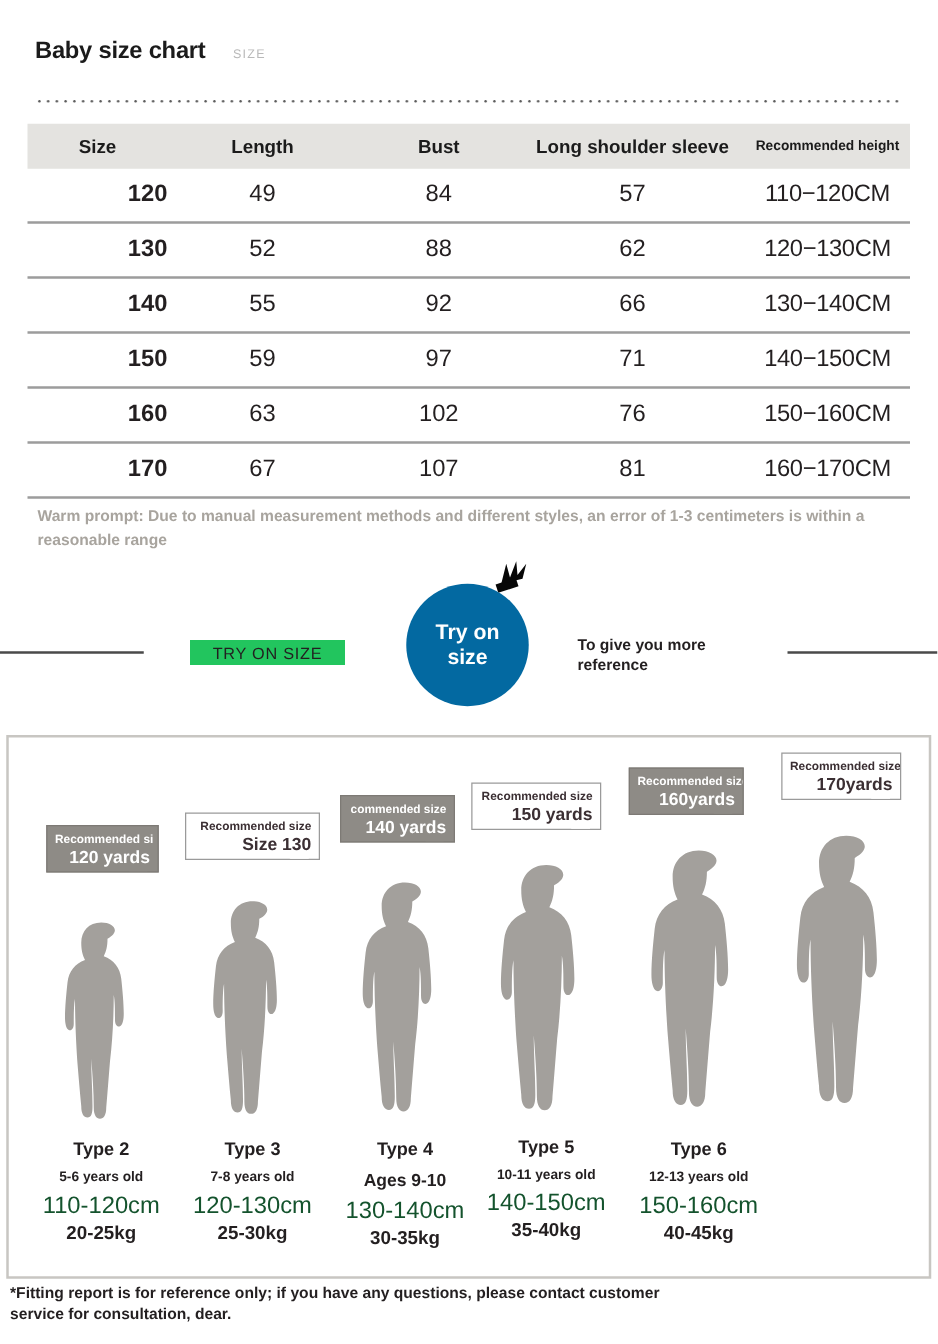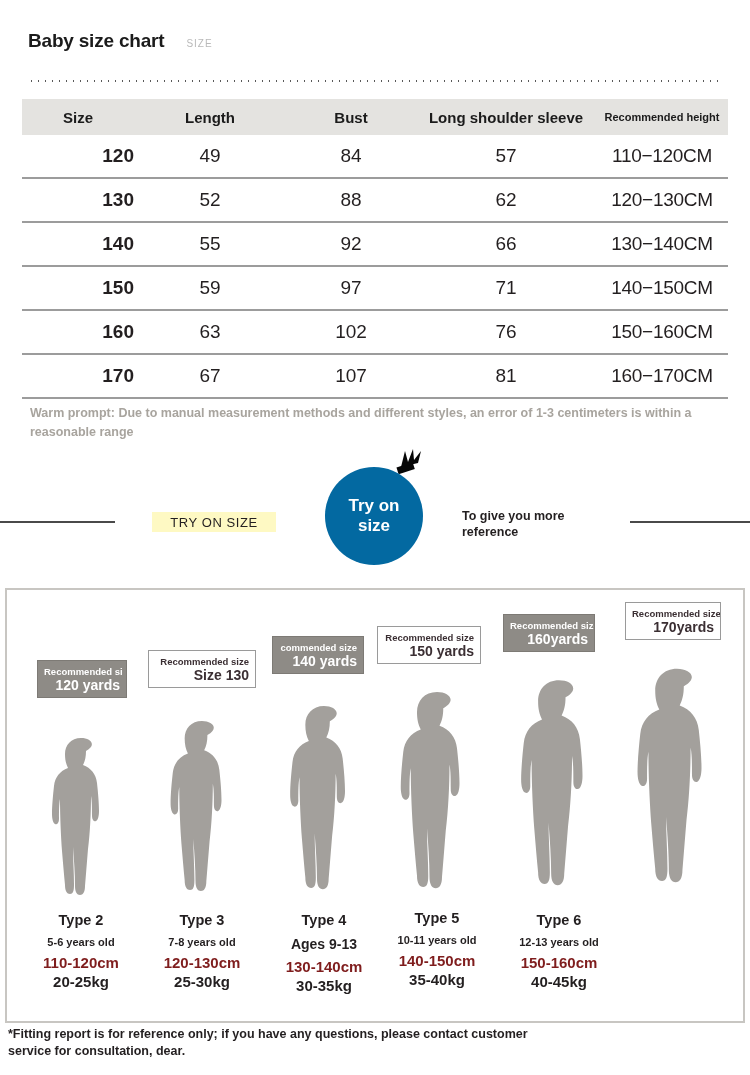--- a/index.html
+++ b/index.html
@@ -39,21 +39,21 @@
   .trow.body .c1, .trow.body .c2, .trow.body .c3 { font-size: 19px; font-weight: normal; }
   .trow.body .c4 { font-size: 19px; font-weight: normal; letter-spacing: -0.3px; }
 
   .warn { position: absolute; left: 30px; top: 404px; width: 690px;
           font-size: 12.5px; font-weight: bold; line-height: 19px; color: #a8a49e; }
 
   
   .rule-l { position: absolute; left: 0px; top: 521px; width: 115px; height: 2px; background: #4a4a4a; }
   .rule-r { position: absolute; left: 630px; top: 521px; width: 120px; height: 2px; background: #4a4a4a; }
   .pill { position: absolute; left: 152px; top: 512px; width: 124px; height: 20px;
-          background: #fef9c3; color: #231f20; font-size: 13px; letter-spacing: 0.6px;
+          background: #22c55e; color: #231f20; font-size: 13px; letter-spacing: 0.6px;
           display: flex; align-items: center; justify-content: center; }
 
   .bomb { position: absolute; left: 325px; top: 467px; width: 98px; height: 98px;
           border-radius: 50%; background: #0369a1; }
   .bomb-txt { position: absolute; left: 0; top: 0; width: 98px; height: 98px;
               display: flex; flex-direction: column; align-items: center; justify-content: center;
               color: #ffffff; font-size: 17px; font-weight: bold; line-height: 20px; text-align: center; }
   .fuse { position: absolute; left: 391px; top: 447px; width: 36px; height: 30px; }
 
   .more { position: absolute; left: 462px; top: 508px; width: 140px;
@@ -73,21 +73,21 @@
                   border-left: 16px solid transparent; border-top: 14px solid #8e8b86; }
   .bubble.white .tail { border-top-color: #ffffff; }
 
   .silh { position: absolute; bottom: 0; left: 50%; transform: translateX(-50%); }
   .silh svg { display: block; }
 
   .caps { position: absolute; width: 124px; text-align: center; }
   .cap-type { font-size: 14.5px; font-weight: bold; color: #231f20; }
   .cap-age  { font-size: 11px; font-weight: bold; color: #231f20; margin-top: 8px; }
   .cap-age.big { font-size: 14px; }
-  .cap-h    { font-size: 15px; font-weight: bold; color: #7f1d1d; margin-top: 6px; }
+  .cap-h    { font-size: 19px; font-weight: normal; color: #14532d; margin-top: 6px; }
   .cap-w    { font-size: 15px; font-weight: bold; color: #231f20; margin-top: 2px; }
 
   .foot { position: absolute; left: 8px; top: 1026px; width: 560px;
           font-size: 12.5px; font-weight: bold; line-height: 17px; color: #231f20; }
 </style>
 </head>
 <body>
 
 <div class="page">
 
@@ -218,21 +218,21 @@
         <div class="tail"></div>
       </div>
       <div class="silh">
         <svg width="84" height="208" viewBox="0 0 72 172">
           <path fill="#a3a09c" d="M36 2c-10 0-16 7-16 16 0 6 1 10 3 14-8 3-13 9-14 18-1 9-2 20-2 28 0 5 1 9 3 10 2 1 4-1 4-5 0-7 0-15 1-20 0 18 1 38 2 52 1 12 2 24 3 34 0 6 2 9 5 9 3 0 4-3 4-9 0-12-1-26-1-38 1 13 2 27 2 39 0 6 2 9 5 9 3 0 5-3 5-9 1-12 2-25 3-37 2-16 3-36 3-53 1 5 1 13 1 20 0 4 2 6 4 5 2-1 3-5 3-10 0-8-1-19-2-28-1-9-6-15-14-18 2-4 3-8 3-14C52 9 46 2 36 2z"></path>
         </svg>
       </div>
     </div>
     <div class="caps" style="left:255px; top:322px;">
       <div class="cap-type">Type 4</div>
-      <div class="cap-age big">Ages 9-13</div>
+      <div class="cap-age big">Ages 9-10</div>
       <div class="cap-h">130-140cm</div>
       <div class="cap-w">30-35kg</div>
     </div>
 
     <div class="fig" style="left:368px; top:18px; height:300px;">
       <div class="bubble white" style="left:2px; top:18px; width:104px;">
         <div class="l1">Recommended size</div>
         <div class="l2">150 yards</div>
         <div class="tail"></div>
       </div>

